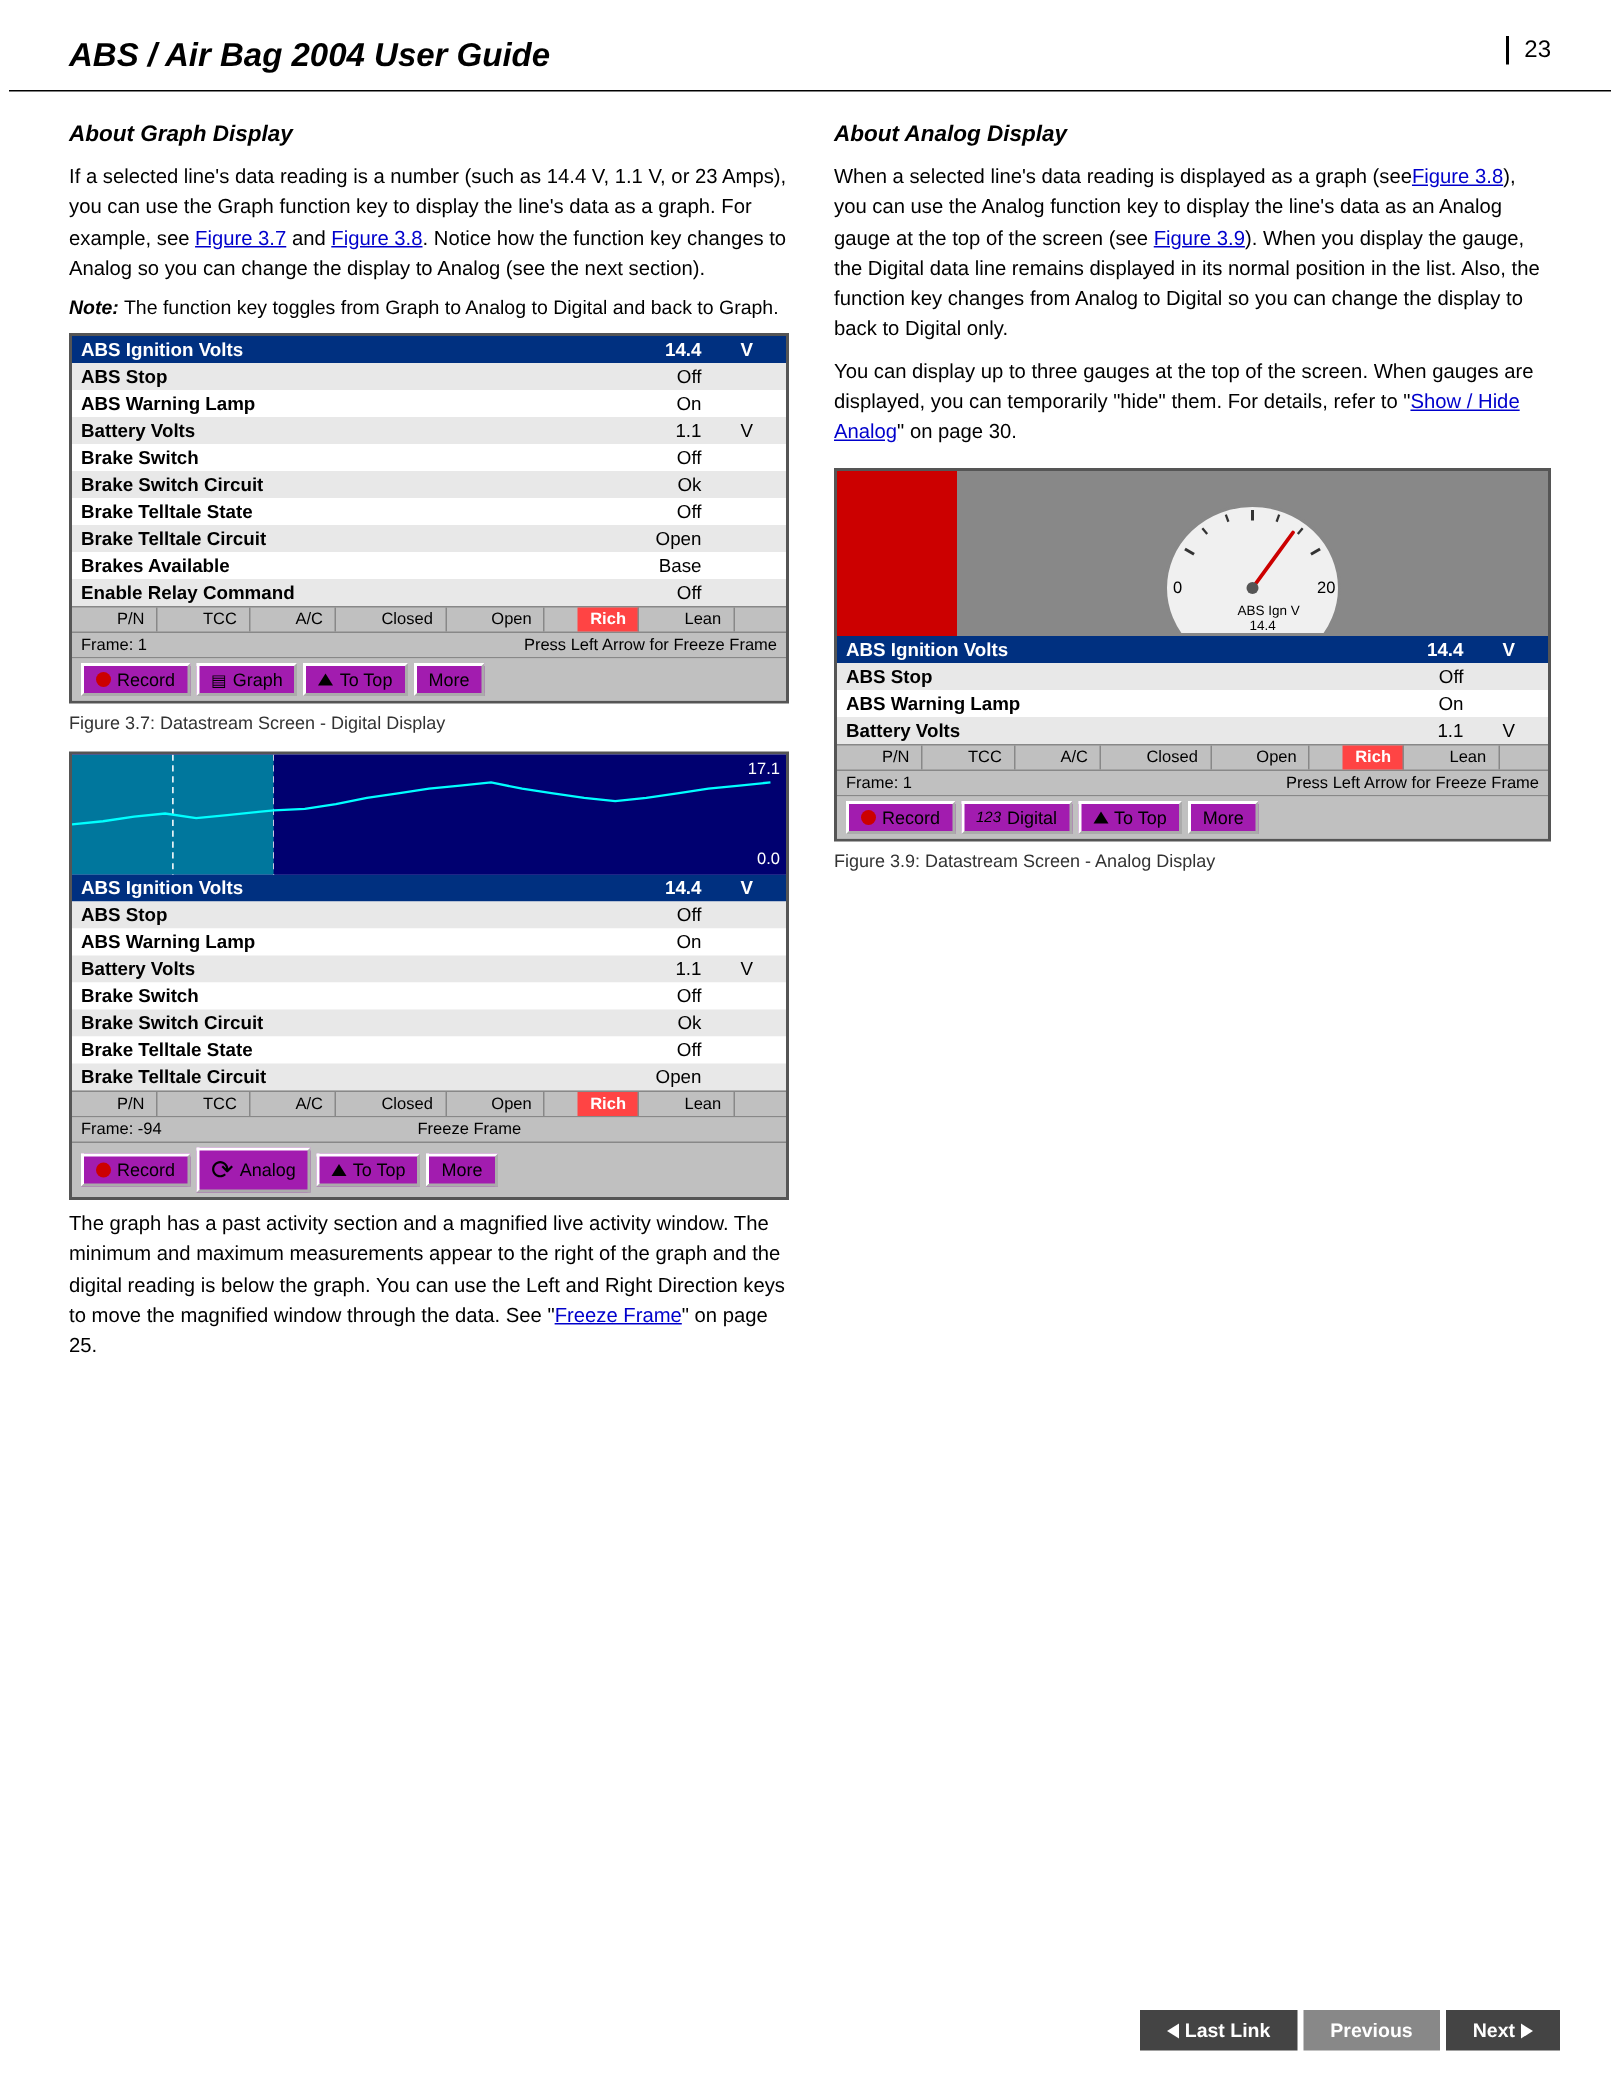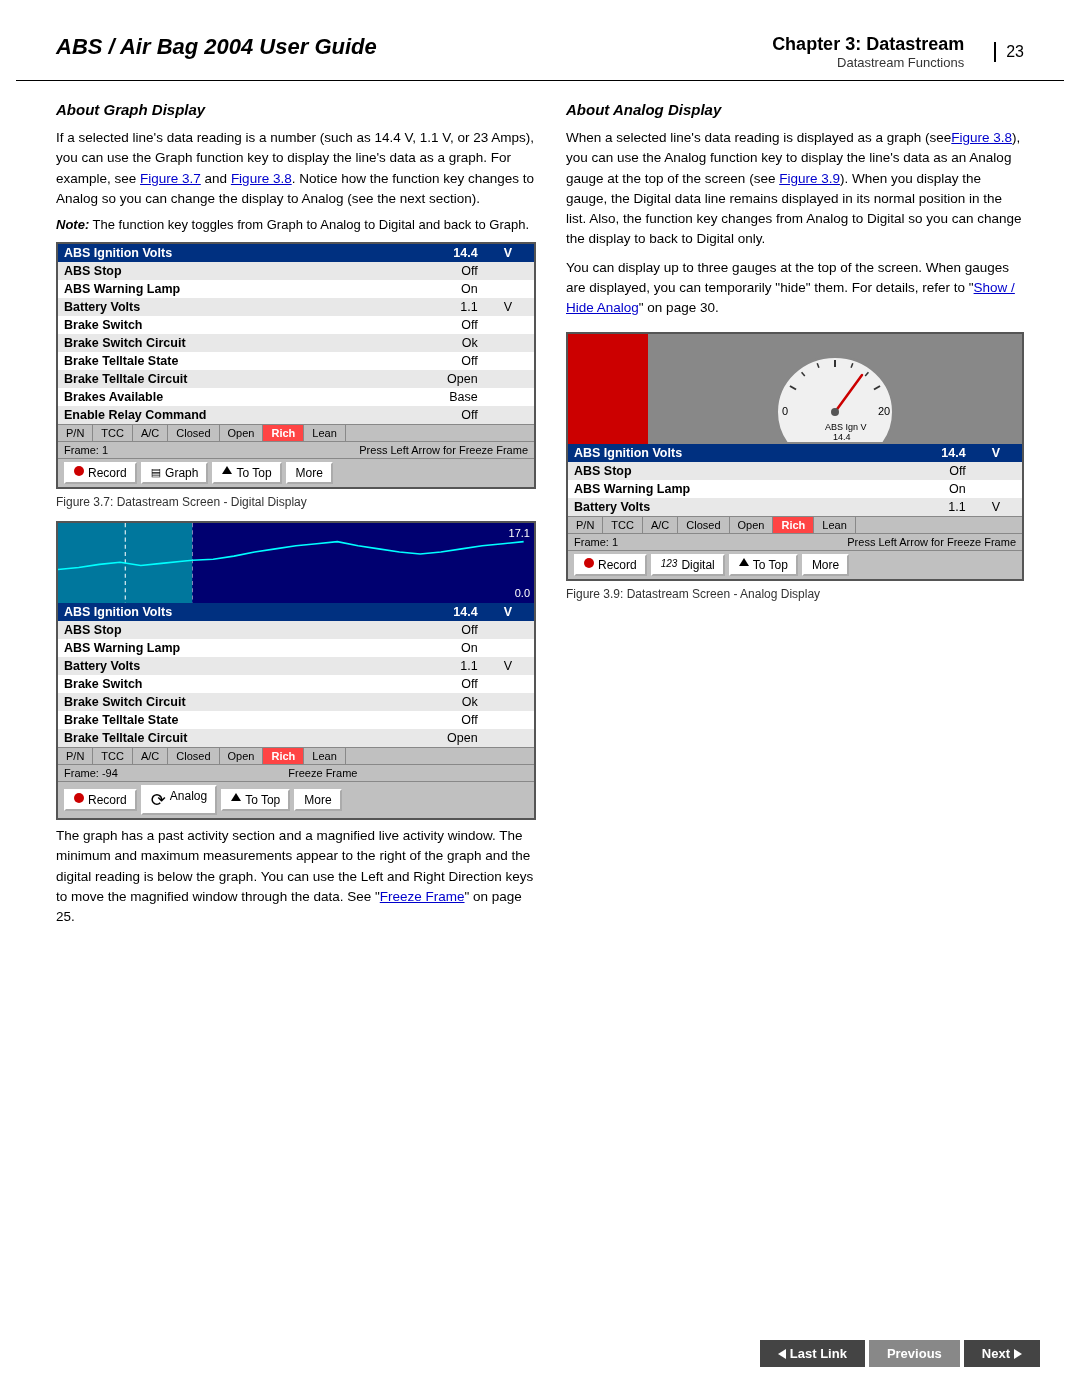--- a/index.html
+++ b/index.html
@@ -10,21 +10,21 @@
       font-family: Arial, sans-serif;
       font-size: 14px;
       color: #000;
       position: relative;
     }
 
     
     .page-container {
       width: 1080px;
       min-height: 1397px;
-      padding: 16px;
+      padding: 6px;
       position: relative;
       background: #fff;
     }
 
     
     .page-header {
       display: flex;
       justify-content: space-between;
       align-items: flex-start;
       padding: 18px 40px 10px 40px;
@@ -152,20 +152,21 @@
       background: #c0c0c0;
       display: flex;
       border-top: 1px solid #888;
       border-bottom: 1px solid #888;
       font-size: 11px;
     }
     .ds-tab {
       padding: 2px 8px;
       border-right: 1px solid #888;
       cursor: pointer;
+      margin-left: 22px;
     }
     .ds-tab.active {
       background: #ff4444;
       color: #fff;
       font-weight: bold;
     }
     .ds-frame-bar {
       background: #c0c0c0;
       display: flex;
       justify-content: space-between;
@@ -175,26 +176,27 @@
     }
     .ds-button-bar {
       background: #c0c0c0;
       display: flex;
       align-items: center;
       gap: 4px;
       padding: 3px 6px;
       font-size: 12px;
     }
     .ds-btn {
-      background: #ffffff;
+      background: #a21caf;
       border: 2px outset #fff;
       padding: 2px 8px;
       font-size: 12px;
       cursor: pointer;
       display: flex;
+      align-items: center;
       gap: 4px;
       font-family: Arial, sans-serif;
     }
     .ds-btn .dot {
       width: 10px;
       height: 10px;
       background: #cc0000;
       border-radius: 50%;
       display: inline-block;
     }
@@ -316,24 +318,20 @@
     }
   </style>
 </head>
 <body>
 
 <div class="page-container">
 
   <div class="page-header">
     <div class="header-title">ABS / Air Bag 2004 User Guide</div>
     <div class="header-right">
-      <div class="header-right-text">
-        <div class="header-chapter">Chapter 3: Datastream</div>
-        <div class="header-sub">Datastream Functions</div>
-      </div>
       <div class="header-page-num">23</div>
     </div>
   </div>
 
   <div class="content-columns">
 
     <div class="col-left">
 
       <div class="section-heading">About Graph Display</div>
 

